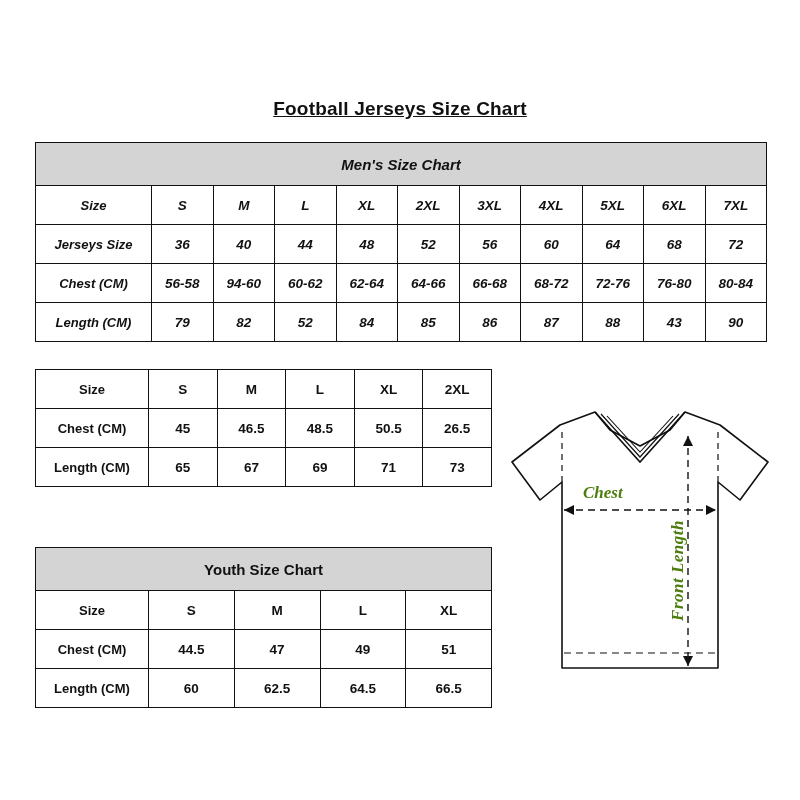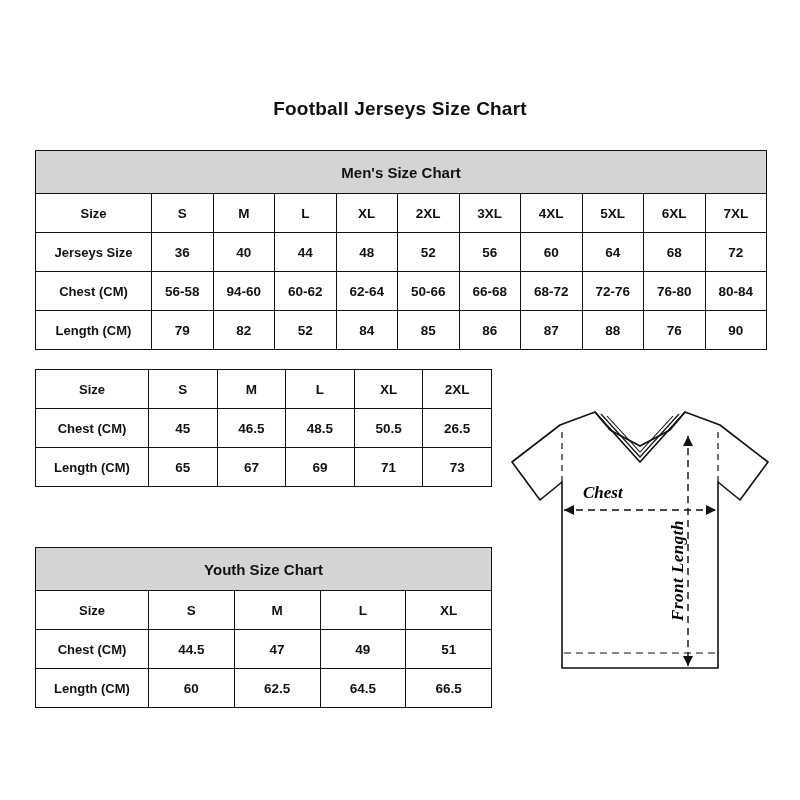--- a/index.html
+++ b/index.html
@@ -19,20 +19,21 @@
   #page-title {
     position: absolute;
     top: 98px;
     left: 0;
     width: 800px;
     text-align: center;
     font-size: 19px;
     font-weight: bold;
     letter-spacing: 0.2px;
     color: #111111;
+    text-decoration: underline;
   }
 
   table.size-table {
     position: absolute;
     border-collapse: collapse;
     table-layout: fixed;
     background: #ffffff;
   }
   table.size-table td,
   table.size-table th {
@@ -52,23 +53,24 @@
     font-weight: bold;
     height: 42px;
   }
   table.size-table .row-label {
     font-size: 13px;
     font-weight: bold;
   }
 
   
   #mens-table {
-    top: 150px;
+    top: 142px;
     left: 35px;
     width: 730px;
+    font-style: italic;
   }
   #mens-table col.label-col { width: 116px; }
   #mens-table col.data-col  { width: 61.5px; }
 
   
   #womens-table {
     top: 369px;
     left: 35px;
     width: 456px;
   }
@@ -96,21 +98,21 @@
     display: block;
     width: 280px;
     height: 300px;
   }
   .dim-label {
     position: absolute;
     font-family: "Liberation Serif", serif;
     font-style: italic;
     font-weight: bold;
     font-size: 17px;
-    color: #000000;
+    color: #4d7c0f;
     white-space: nowrap;
   }
   #chest-label {
     left: 583px;
     top: 483px;
   }
   #front-length-label {
     left: 668px;
     top: 520px;
     writing-mode: vertical-rl;
@@ -167,38 +169,38 @@
       <td>64</td>
       <td>68</td>
       <td>72</td>
     </tr>
     <tr>
       <td class="row-label">Chest (CM)</td>
       <td>56-58</td>
       <td>94-60</td>
       <td>60-62</td>
       <td>62-64</td>
-      <td>50-66</td>
+      <td>64-66</td>
       <td>66-68</td>
       <td>68-72</td>
       <td>72-76</td>
       <td>76-80</td>
       <td>80-84</td>
     </tr>
     <tr>
       <td class="row-label">Length (CM)</td>
       <td>79</td>
       <td>82</td>
       <td>52</td>
       <td>84</td>
       <td>85</td>
       <td>86</td>
       <td>87</td>
       <td>88</td>
-      <td>76</td>
+      <td>43</td>
       <td>90</td>
     </tr>
   </tbody>
 </table>
 
 <table class="size-table" id="womens-table">
   <colgroup>
     <col class="label-col">
     <col class="data-col">
       <col class="data-col">

